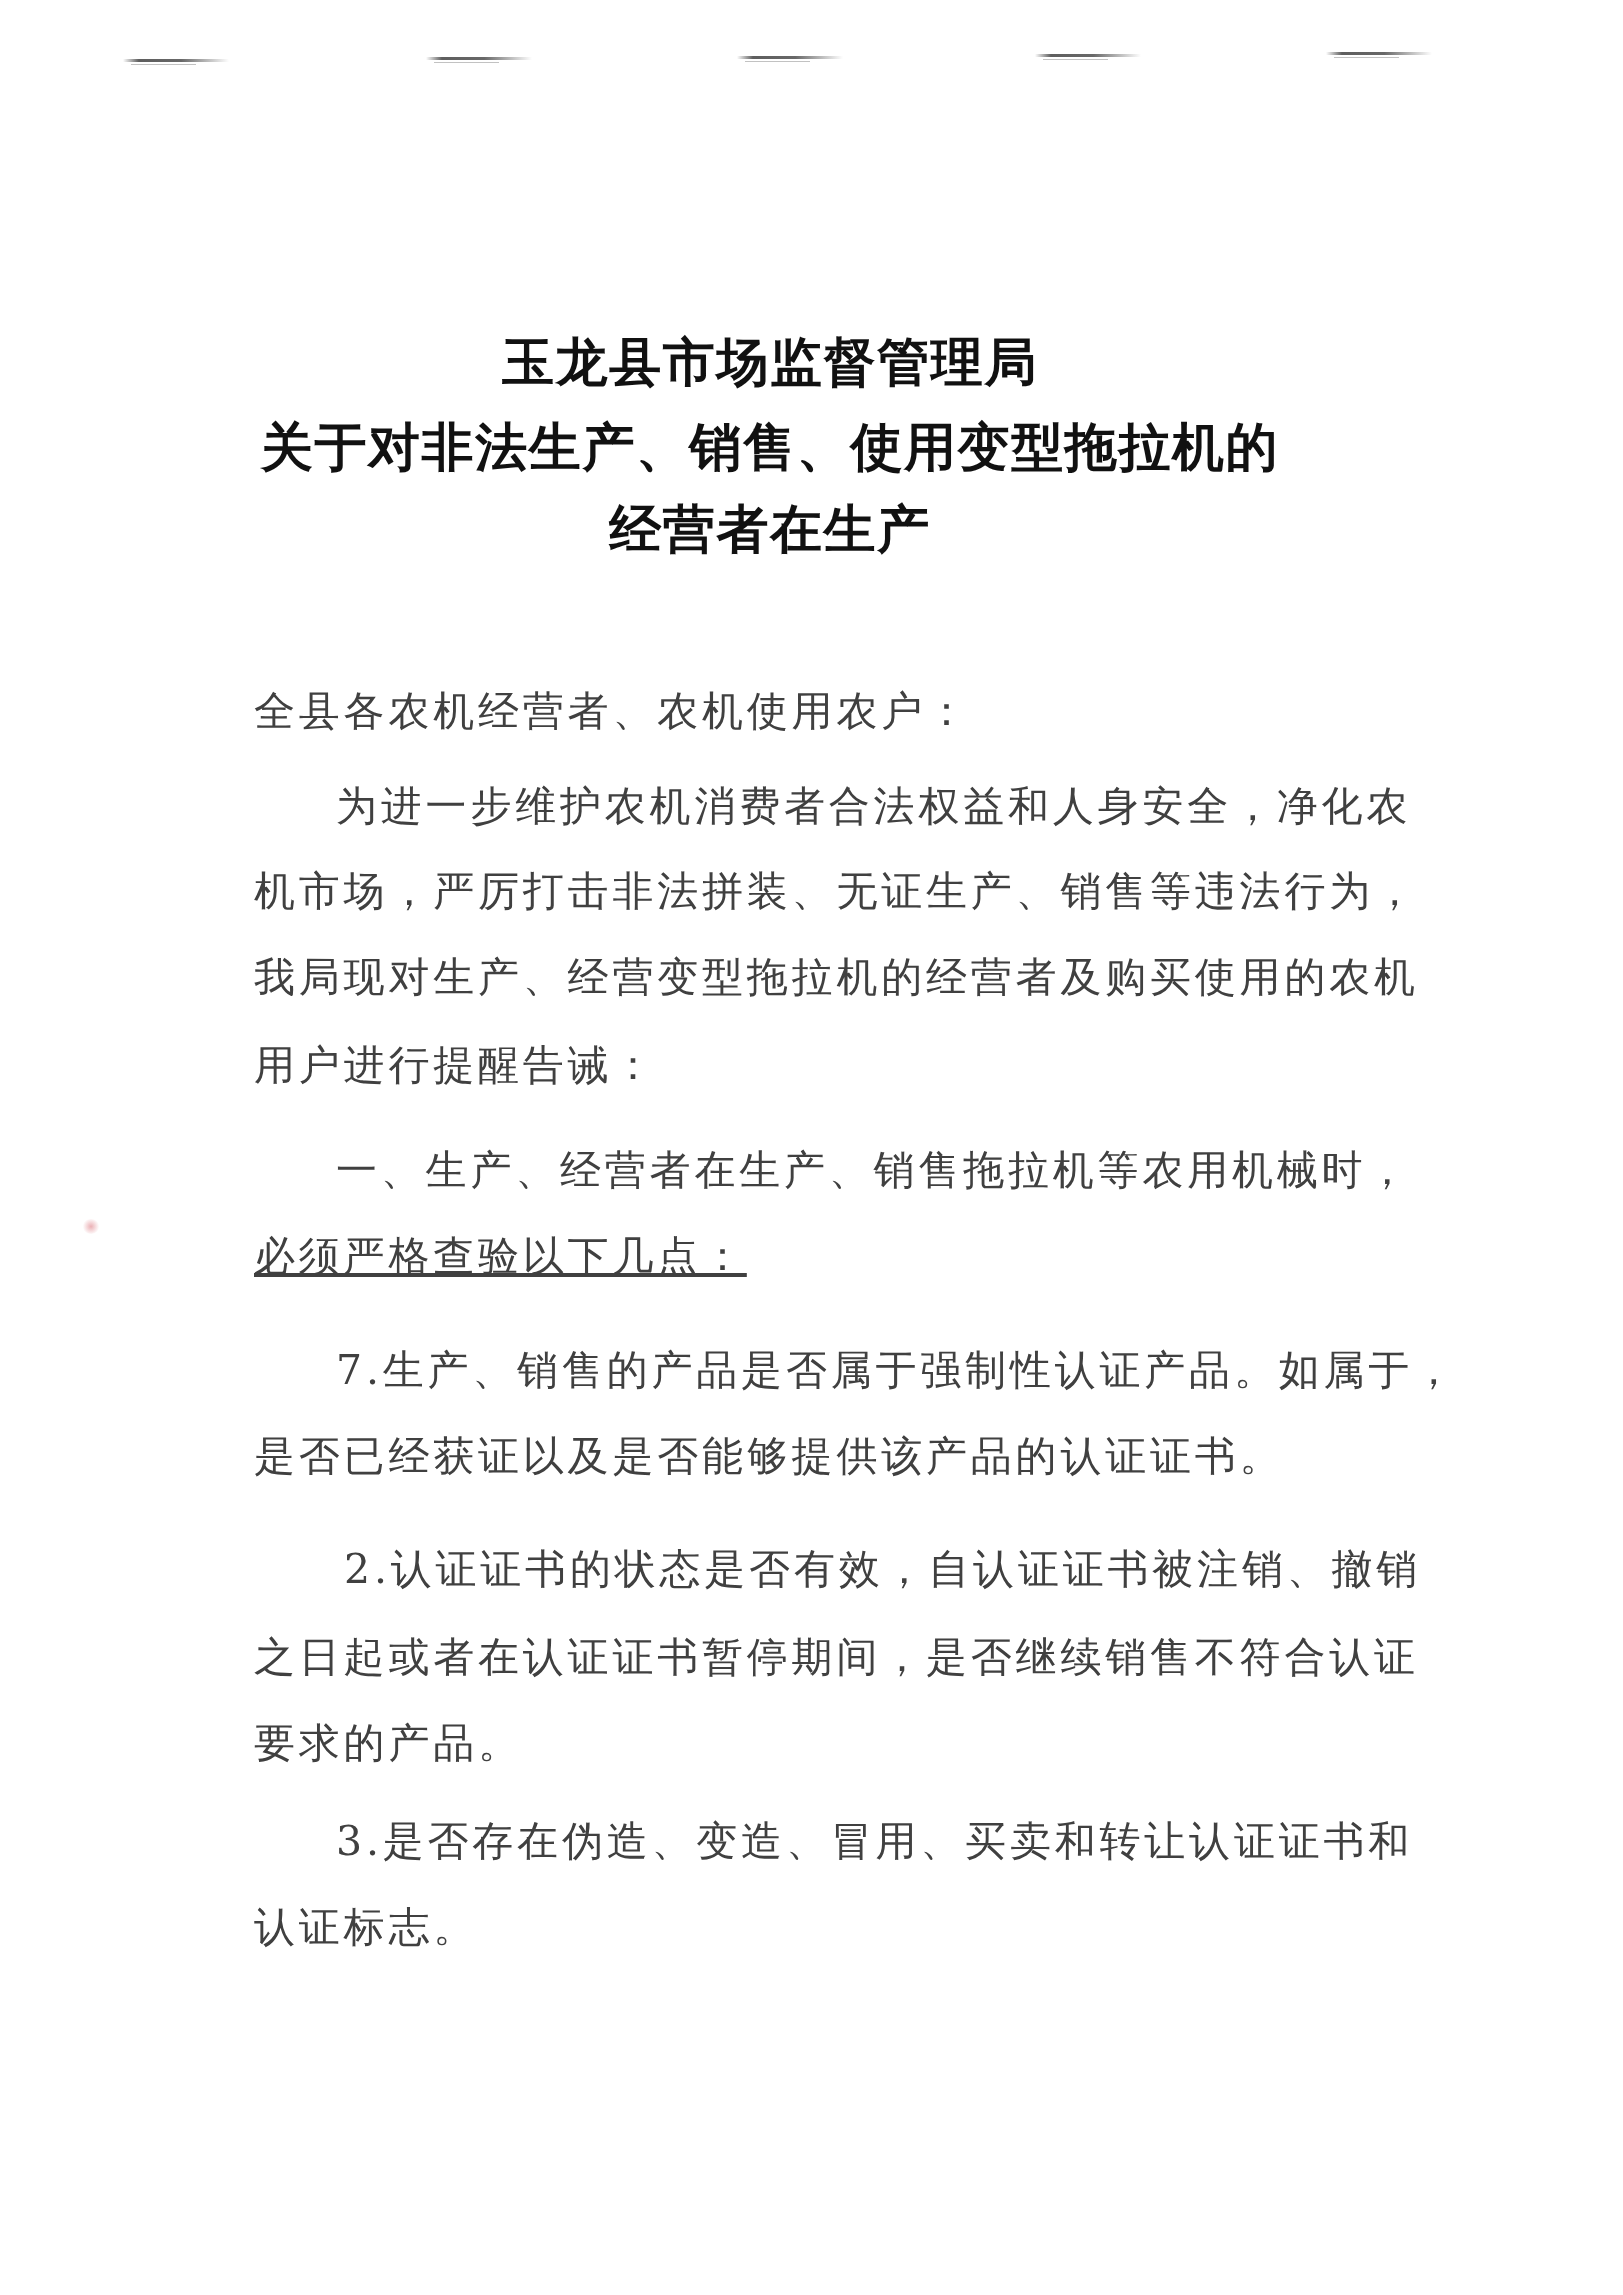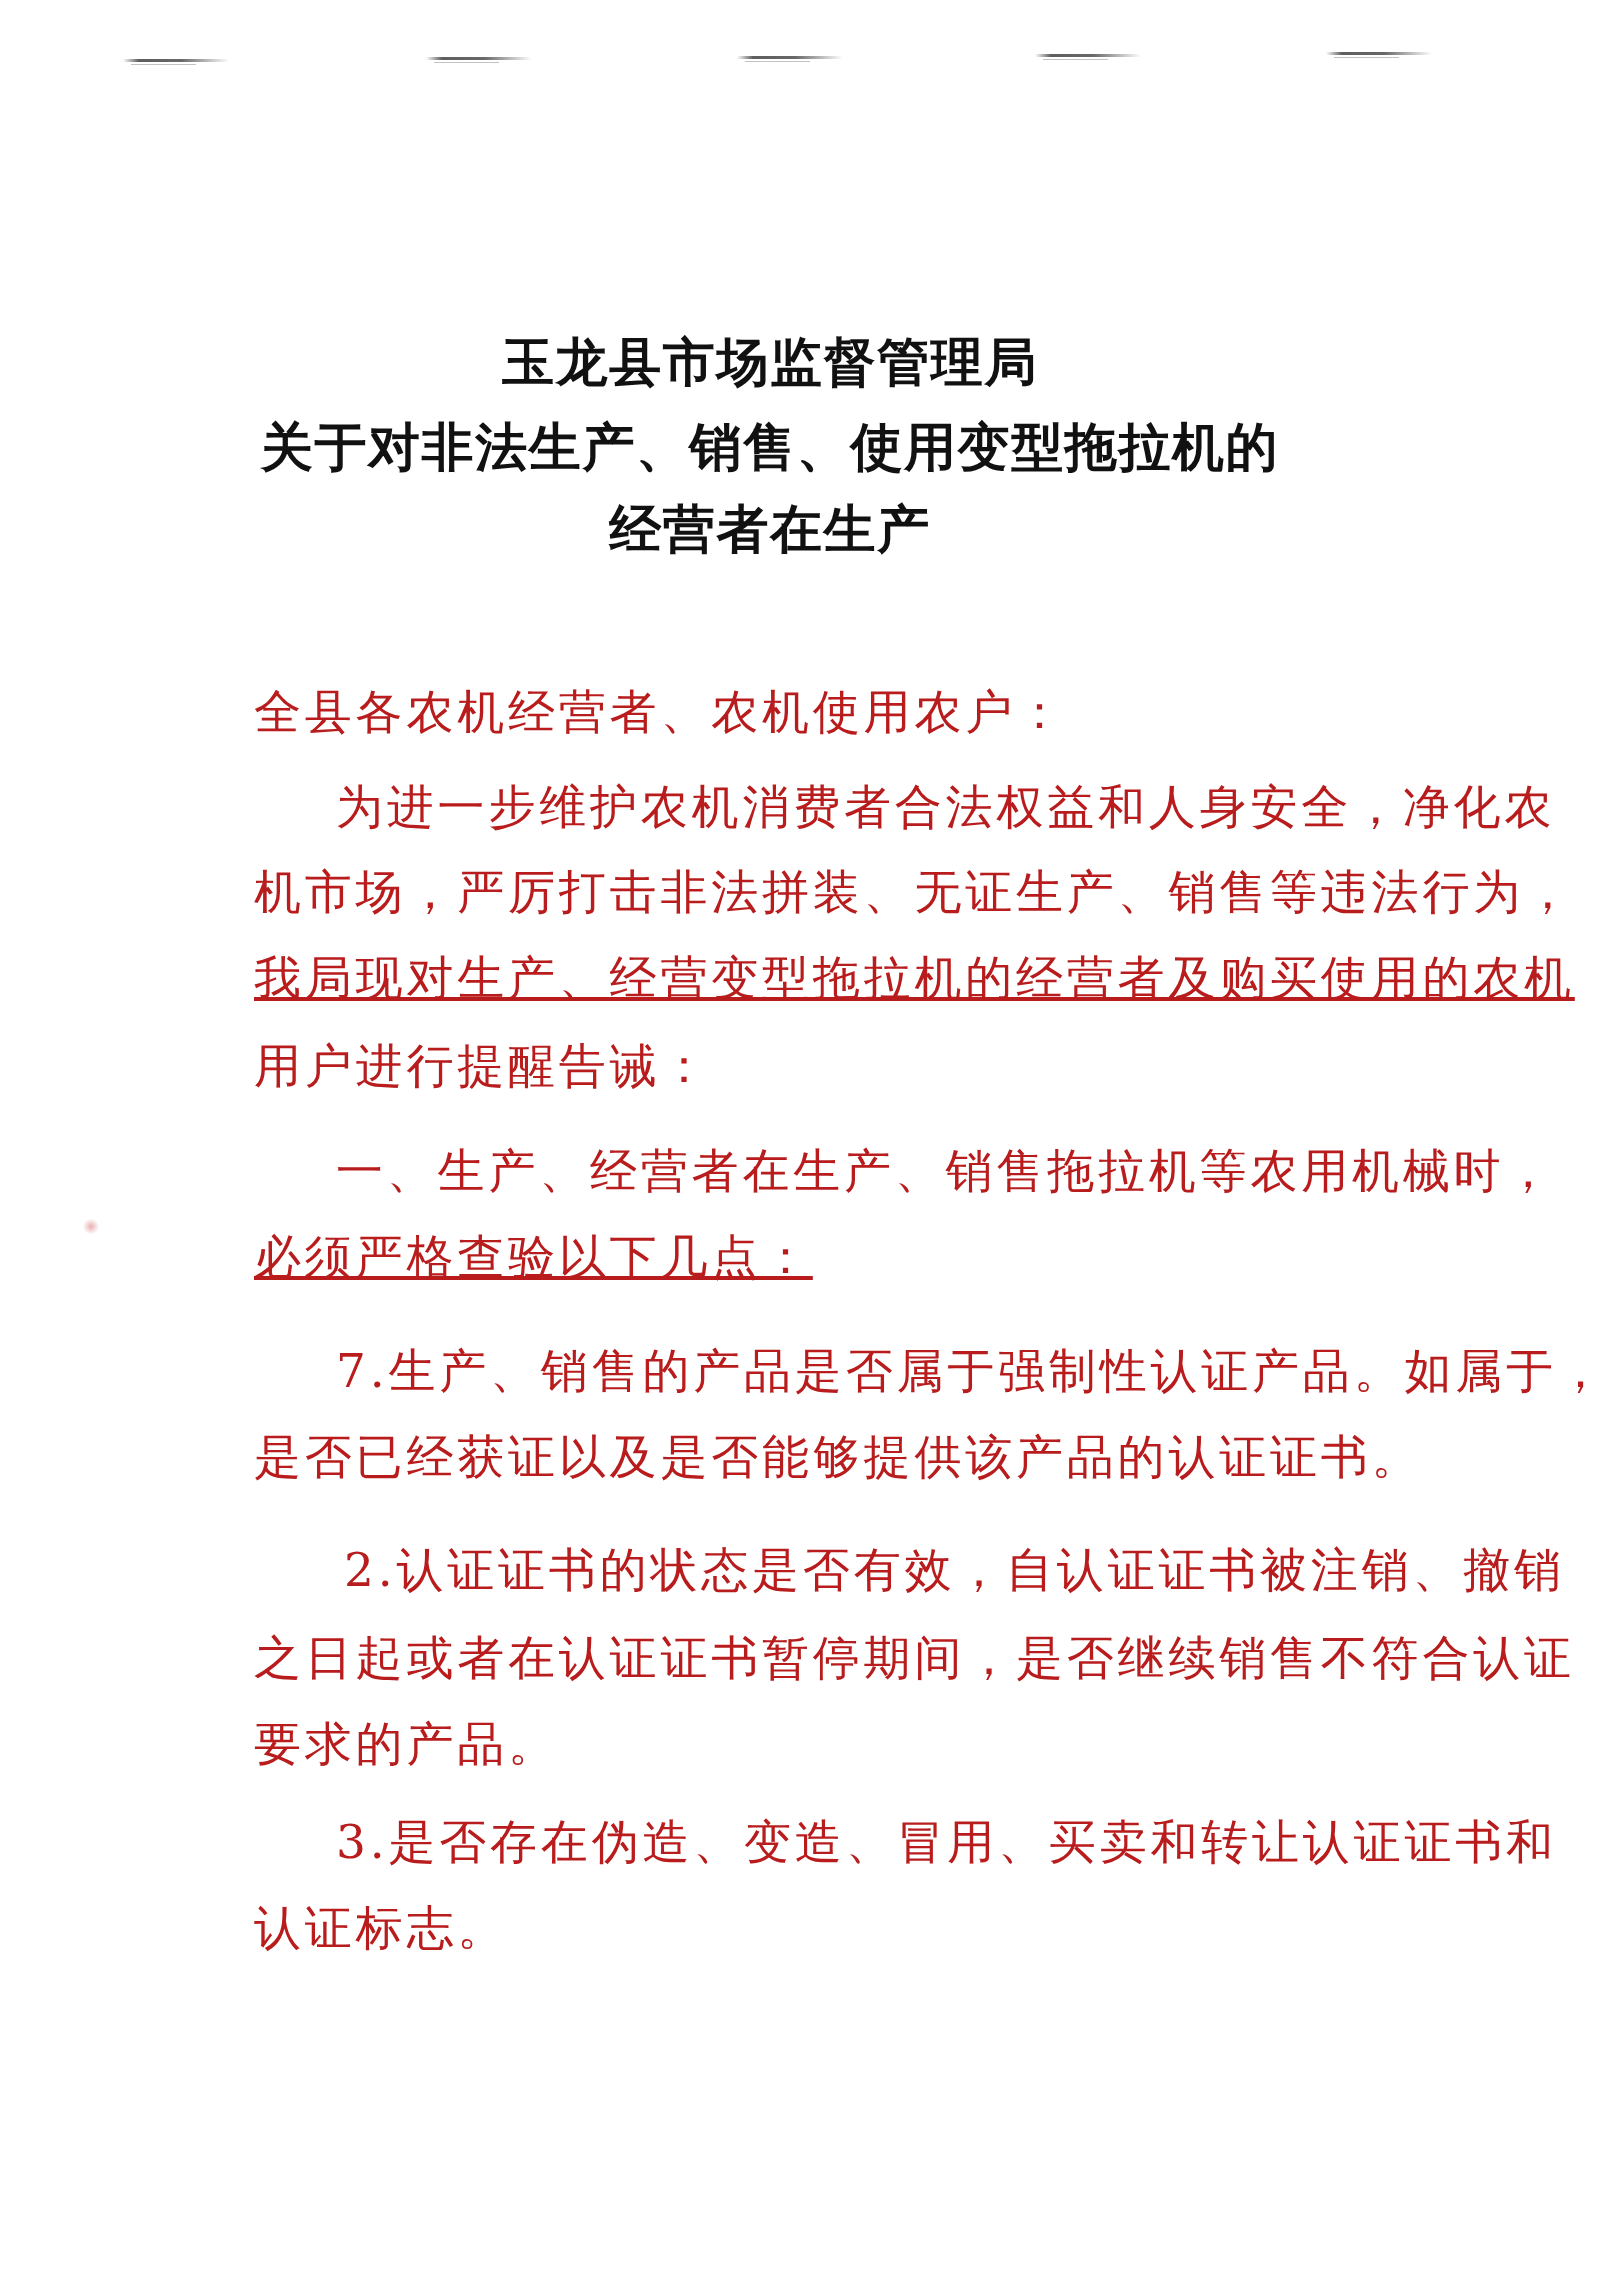--- a/index.html
+++ b/index.html
@@ -4,21 +4,21 @@
 <style>
   html, body { margin:0; padding:0; background:#fff; }
   body { width:1624px; height:2295px; position:relative; overflow:hidden;
          font-family:"DejaVu Serif", "Liberation Serif", serif; color:#1a1a1a; }
   .scan-mark { position:absolute; top:59px; height:3.3px; width:106px;
                background:linear-gradient(90deg, rgba(0,0,0,0) 0%, rgba(40,40,40,.75) 15%, rgba(40,40,40,.7) 55%, rgba(0,0,0,0) 100%); }
   .scan-mark::after { content:""; position:absolute; left:8.2px; top:4.9px; width:65px; height:1.6px; background:rgba(80,80,80,.35); }
   .title { position:absolute; left:0; width:1540px; text-align:center;
            font-family:"DejaVu Sans", "Liberation Sans", sans-serif; font-weight:bold;
            font-size:52px; line-height:52px; letter-spacing:1.6px; color:#111; }
-  .line { position:absolute; font-size:47px; line-height:49px; white-space:nowrap; letter-spacing:3.8px; color:#b91c1c; }
+  .line { position:absolute; font-size:41px; line-height:49px; white-space:nowrap; letter-spacing:3.8px; color:#404040; }
   .stamp-dot { position:absolute; left:82px; top:1219px; width:18px; height:14.7px; border-radius:50%;
                background:radial-gradient(circle, rgba(210,80,90,.45), rgba(255,255,255,0) 70%); }
 </style>
 </head>
 <body>
 
 <div>
   <div class="scan-mark" style="left:123px;"></div>
   <div class="scan-mark" style="left:426px;top:57px;"></div>
   <div class="scan-mark" style="left:737px;top:56px;"></div>
@@ -27,21 +27,21 @@
   <div class="stamp-dot"></div>
 
   <div class="title" style="top:336px;">玉龙县市场监督管理局</div>
   <div class="title" style="top:421px;">关于对非法生产、销售、使用变型拖拉机的</div>
   <div class="title" style="top:503px;">经营者在生产</div>
 
   <div class="line" style="left:254px;top:687px;">全县各农机经营者、农机使用农户：</div>
 
   <div class="line" style="left:336px;top:782px;">为进一步维护农机消费者合法权益和人身安全，净化农</div>
   <div class="line" style="left:254px;top:867px;">机市场，严厉打击非法拼装、无证生产、销售等违法行为，</div>
-  <div class="line" style="left:254px;top:953px;text-decoration:underline;">我局现对生产、经营变型拖拉机的经营者及购买使用的农机</div>
+  <div class="line" style="left:254px;top:953px;">我局现对生产、经营变型拖拉机的经营者及购买使用的农机</div>
   <div class="line" style="left:254px;top:1041px;">用户进行提醒告诫：</div>
 
   <div class="line" style="left:336px;top:1146px;">一、生产、经营者在生产、销售拖拉机等农用机械时，</div>
   <div class="line" style="left:254px;top:1232px;text-decoration:underline;">必须严格查验以下几点：</div>
 
   <div class="line" style="left:336px;top:1346px;">7.生产、销售的产品是否属于强制性认证产品。如属于，</div>
   <div class="line" style="left:254px;top:1432px;">是否已经获证以及是否能够提供该产品的认证证书。</div>
 
   <div class="line" style="left:344px;top:1545px;">2.认证证书的状态是否有效，自认证证书被注销、撤销</div>
   <div class="line" style="left:254px;top:1633px;">之日起或者在认证证书暂停期间，是否继续销售不符合认证</div>

